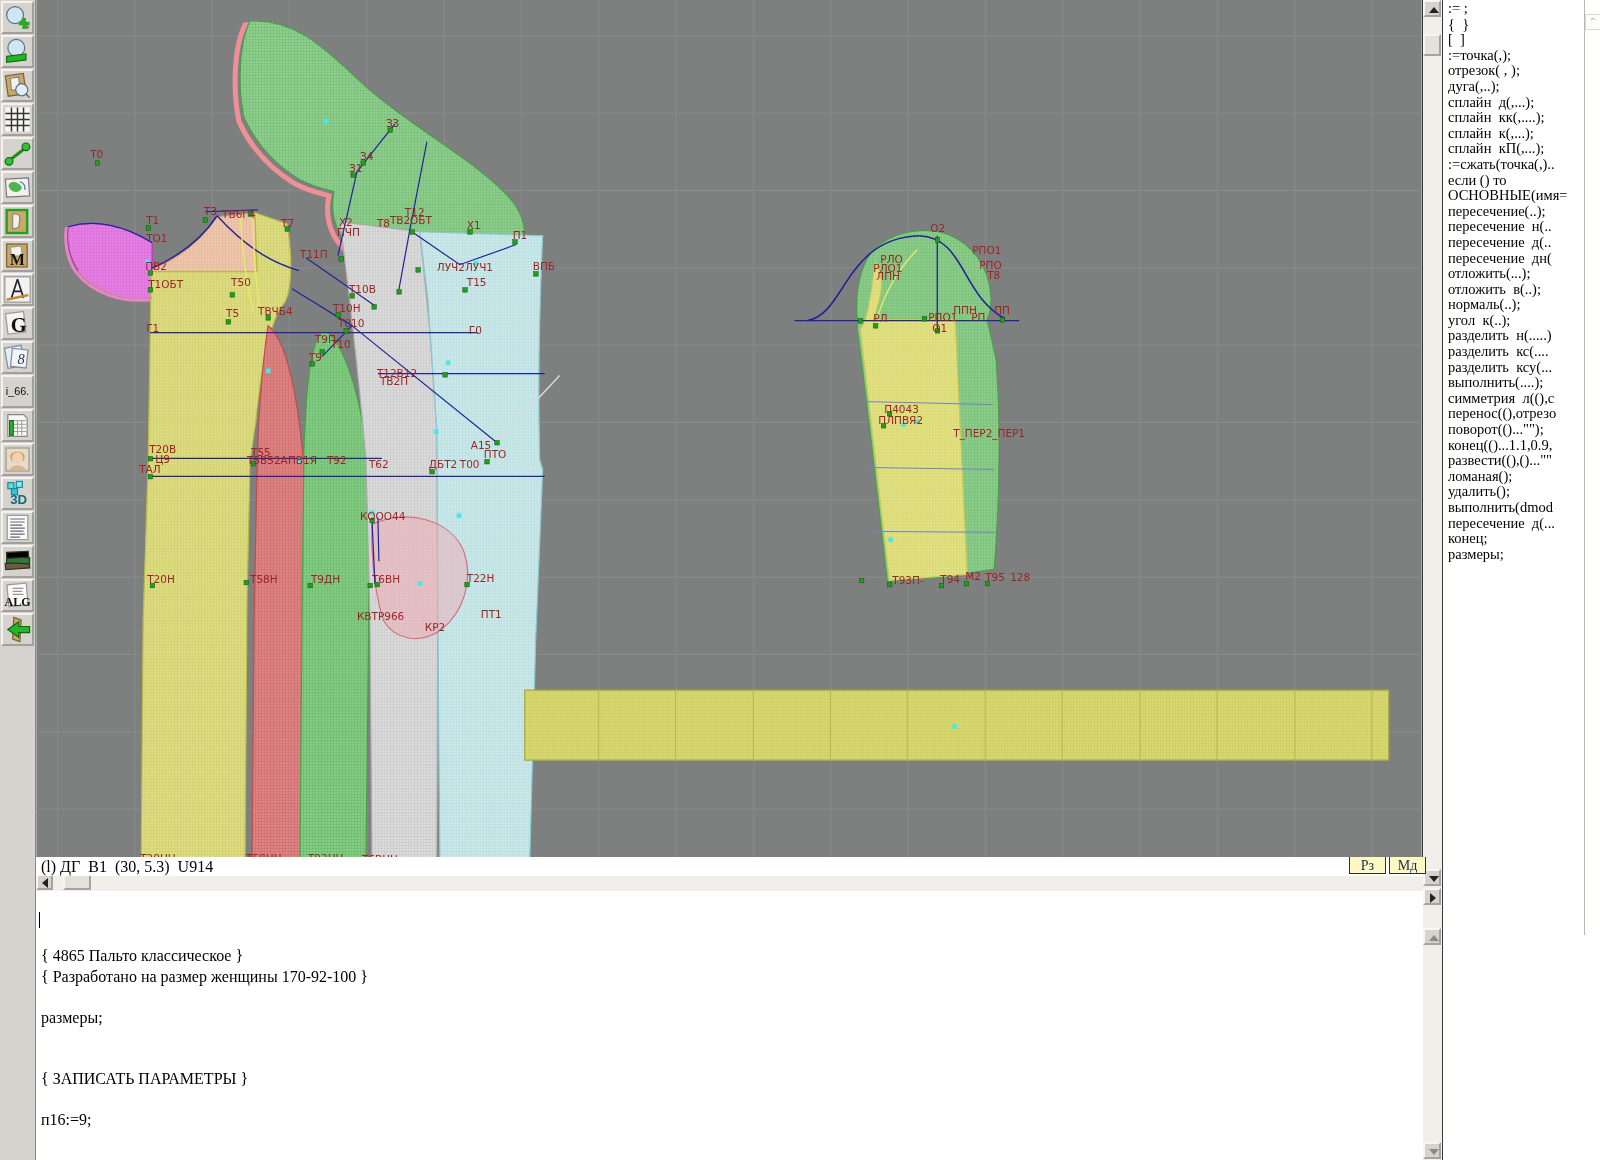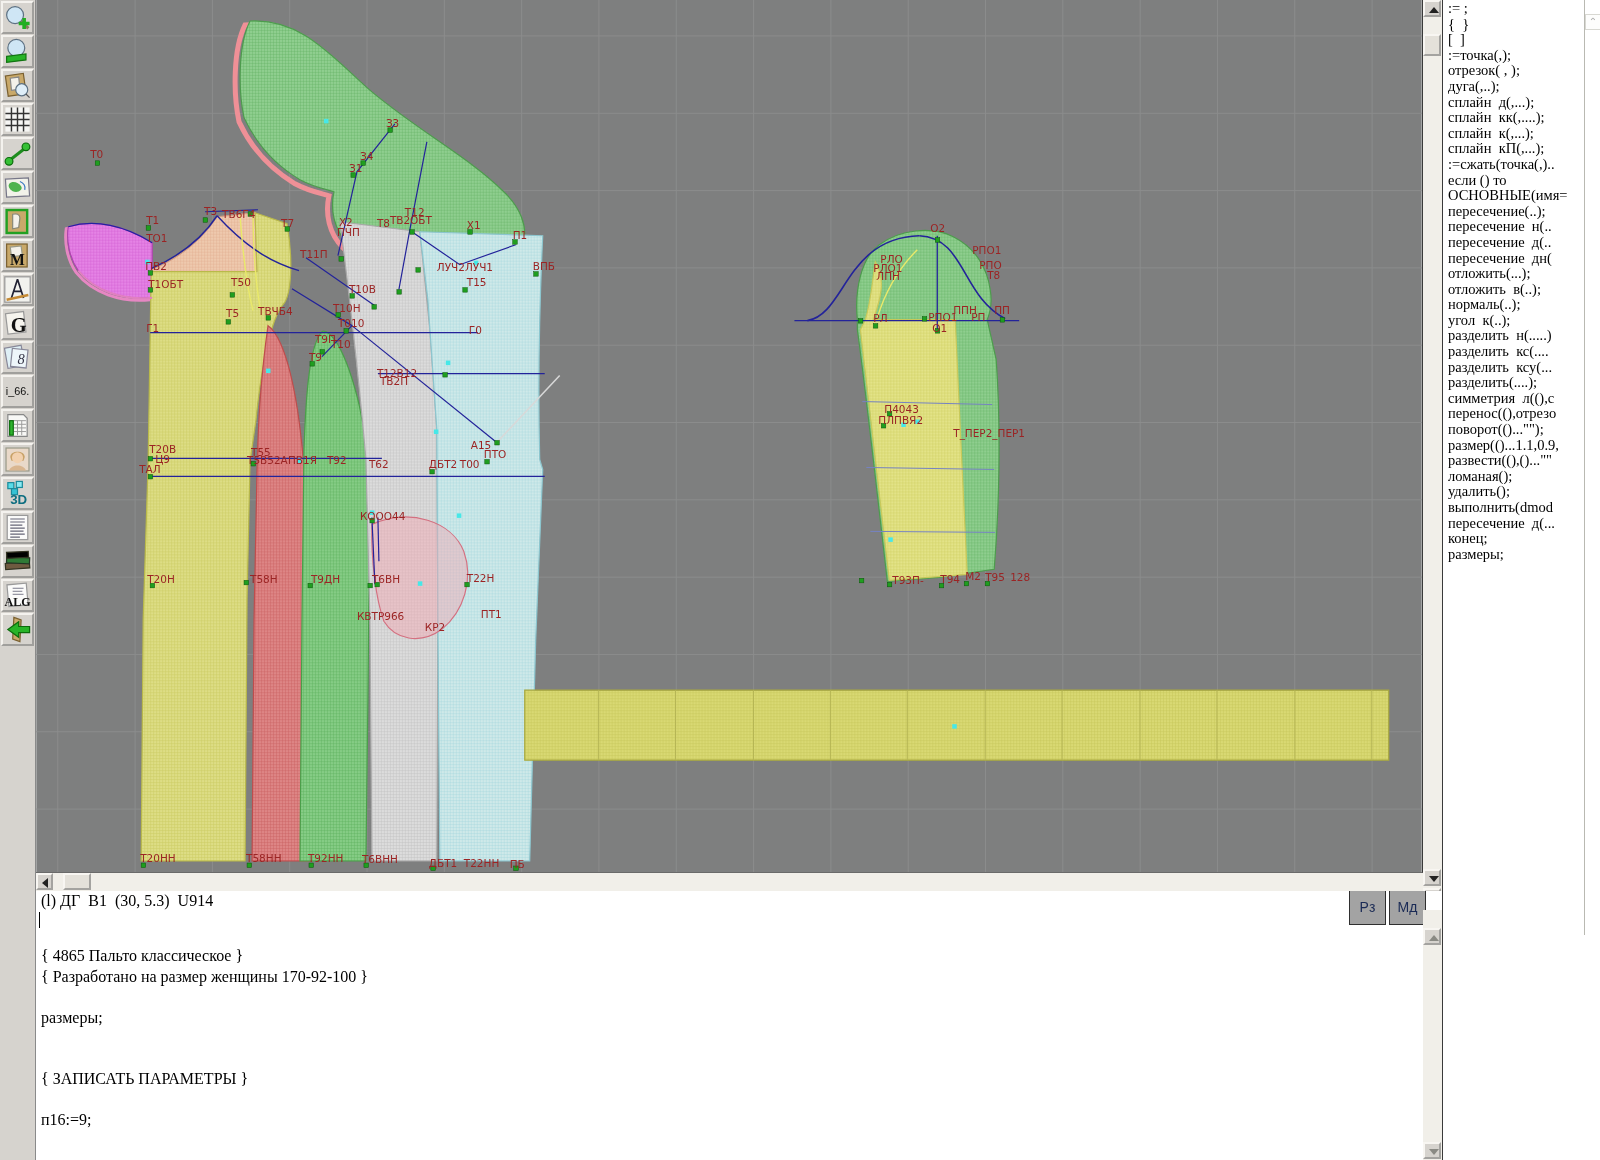--- a/index.html
+++ b/index.html
@@ -20,25 +20,25 @@
           box-sizing:border-box;cursor:pointer;}
   .tri{position:absolute;width:0;height:0;}
   .tri-up{left:4px;top:5px;border-left:5px solid transparent;border-right:5px solid transparent;border-bottom:6px solid #222;}
   .tri-down{left:4px;top:5px;border-left:5px solid transparent;border-right:5px solid transparent;border-top:6px solid #222;}
   .tri-left{left:4px;top:3px;border-top:5px solid transparent;border-bottom:5px solid transparent;border-right:6px solid #222;}
   .tri-right{left:5px;top:3px;border-top:5px solid transparent;border-bottom:5px solid transparent;border-left:6px solid #222;}
   .sb-thumb{position:absolute;background:#e4e1da;border:2px outset #f8f6f2;box-sizing:border-box;cursor:pointer;}
   
   #hscroll{position:absolute;left:36px;top:873px;width:1387px;height:18px;background:#f1efe9;}
   
-  #statusrow{position:absolute;left:36px;top:891px;width:1387px;height:19px;background:#fff;
-             font-family:"Liberation Serif",serif;font-size:16px;color:#000;padding-left:48px;}
+  #statusrow{position:absolute;left:36px;top:857px;width:1387px;height:19px;background:#fff;
+             font-family:"Liberation Serif",serif;font-size:16px;color:#000;}
   #status-text{position:absolute;left:5px;top:1px;white-space:pre;}
-  .mini-btn{position:absolute;top:0;width:37px;height:34px;background:#a3a3a3;border:1px solid #2f2f2f;
-            border-top:none;box-sizing:border-box;font-family:Liberation Sans, sans-serif;font-size:14px;
+  .mini-btn{position:absolute;top:0;width:37px;height:17px;background:#fef9c3;border:1px solid #2f2f2f;
+            border-top:none;box-sizing:border-box;font-family:Liberation Serif, serif;font-size:14px;
             color:#1a2a55;text-align:center;line-height:15px;cursor:pointer;padding:0;}
   #btn-rz{left:1313px;} #btn-md{left:1353px;}
   
   #editor{position:absolute;left:36px;top:910px;width:1594px;height:250px;background:#fff;
           font-family:"Liberation Serif",serif;font-size:16px;line-height:20.5px;color:#000;
           padding-left:5px;box-sizing:border-box;overflow:hidden;margin-top:36px;}
   .ed-line{white-space:pre;height:20.5px;}
   #caret{position:absolute;left:39px;top:912px;width:1px;height:16px;background:#000;}
   
   #cmdpanel{position:absolute;left:1442px;top:0;width:158px;height:1160px;background:#fff;
@@ -516,25 +516,25 @@
         <div class="cmd-item">пересечение  н(..</div>
         <div class="cmd-item">пересечение  д(..</div>
         <div class="cmd-item">пересечение  дн(</div>
         <div class="cmd-item">отложить(...);</div>
         <div class="cmd-item">отложить  в(..);</div>
         <div class="cmd-item">нормаль(..);</div>
         <div class="cmd-item">угол  к(..);</div>
         <div class="cmd-item">разделить  н(.....)</div>
         <div class="cmd-item">разделить  кс(....</div>
         <div class="cmd-item">разделить  ксу(...</div>
-        <div class="cmd-item">разделить(....);</div>
+        <div class="cmd-item">выполнить(....);</div>
         <div class="cmd-item">симметрия  л((),с</div>
         <div class="cmd-item">перенос((),отрезо</div>
         <div class="cmd-item">поворот(()..."");</div>
-        <div class="cmd-item">размер(()...1.1,0.9,</div>
+        <div class="cmd-item">конец(()...1.1,0.9,</div>
         <div class="cmd-item">развести((),()...""</div>
         <div class="cmd-item">ломаная();</div>
         <div class="cmd-item">удалить();</div>
         <div class="cmd-item">выполнить(dmod</div>
         <div class="cmd-item">пересечение  д(...</div>
         <div class="cmd-item">конец;</div>
         <div class="cmd-item">размеры;</div>
       </div>
     <div id="cmd-divider"></div>
     <div id="cmd-sb-up">⌃</div>

